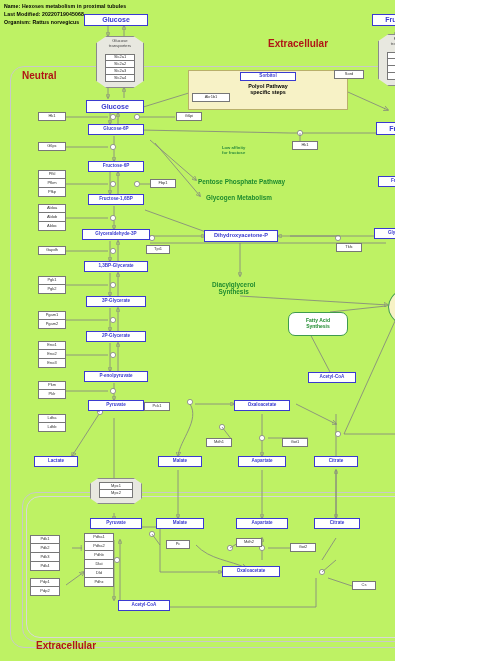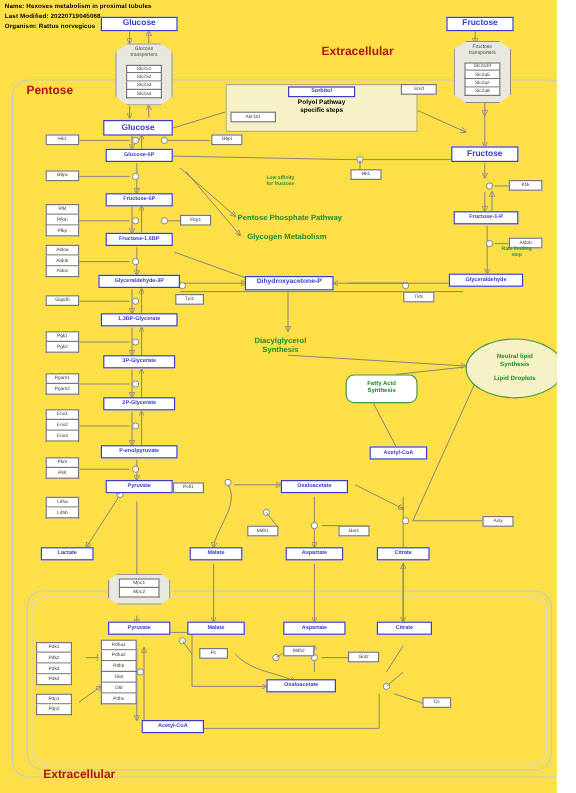--- a/index.html
+++ b/index.html
@@ -1,17 +1,17 @@
 <!DOCTYPE html>
 <html><head>
 <meta charset="utf-8">
 <style>
   html,body{margin:0;padding:0;background:#ffffff;}
   body{font-family:"Liberation Sans",sans-serif;}
-  #page{position:relative;width:464px;height:661px;background:#fde047;overflow:hidden;}
+  #page{position:relative;width:395px;height:661px;background:#bef264;overflow:hidden;}
 
   .meta{position:absolute;font-size:5.2px;color:#000;font-weight:bold;letter-spacing:.1px;white-space:nowrap;}
 
   .compartment{position:absolute;border:1.6px solid #c9c9c9;border-radius:14px;background:transparent;}
   .comp-label{position:absolute;font-weight:bold;color:#b01515;white-space:nowrap;}
 
   .node{position:absolute;box-sizing:border-box;display:flex;align-items:center;
         justify-content:center;text-align:center;line-height:1.05;}
 
   .metab{border:1px solid #3a3ad0;background:#fff;color:#3a3ad0;font-size:4.6px;font-weight:bold;}
@@ -51,21 +51,21 @@
 
   <div class="meta" style="left:4px;top:3px;">Name: Hexoses metabolism in proximal tubules</div>
   <div class="meta" style="left:4px;top:11px;">Last Modified: 20220719045068</div>
   <div class="meta" style="left:4px;top:19px;">Organism: Rattus norvegicus</div>
 
   <div class="compartment" style="left:10px;top:66px;width:460px;height:580px;"></div>
   <div class="compartment" style="left:22px;top:492px;width:436px;height:148px;"></div>
   <div class="compartment" style="left:26px;top:496px;width:428px;height:140px;border-color:#d8d8d8;"></div>
 
   <div class="comp-label" style="left:268px;top:38px;font-size:10px;">Extracellular</div>
-  <div class="comp-label" style="left:22px;top:70px;font-size:10px;">Pentose</div>
+  <div class="comp-label" style="left:22px;top:70px;font-size:10px;">Neutral</div>
   <div class="comp-label" style="left:36px;top:640px;font-size:10px;">Extracellular</div>
 
   <svg class="edges" viewBox="0 0 480 661">
     <defs>
       <marker id="ah" markerWidth="6" markerHeight="6" refX="5" refY="3" orient="auto">
         <path d="M0,0 L6,3 L0,6 z" fill="#333" stroke="none"></path>
       </marker>
       <marker id="ahg" markerWidth="6" markerHeight="6" refX="5" refY="3" orient="auto">
         <path d="M0,0 L6,3 L0,6 z" fill="#1f8b2f" stroke="none"></path>
       </marker>

